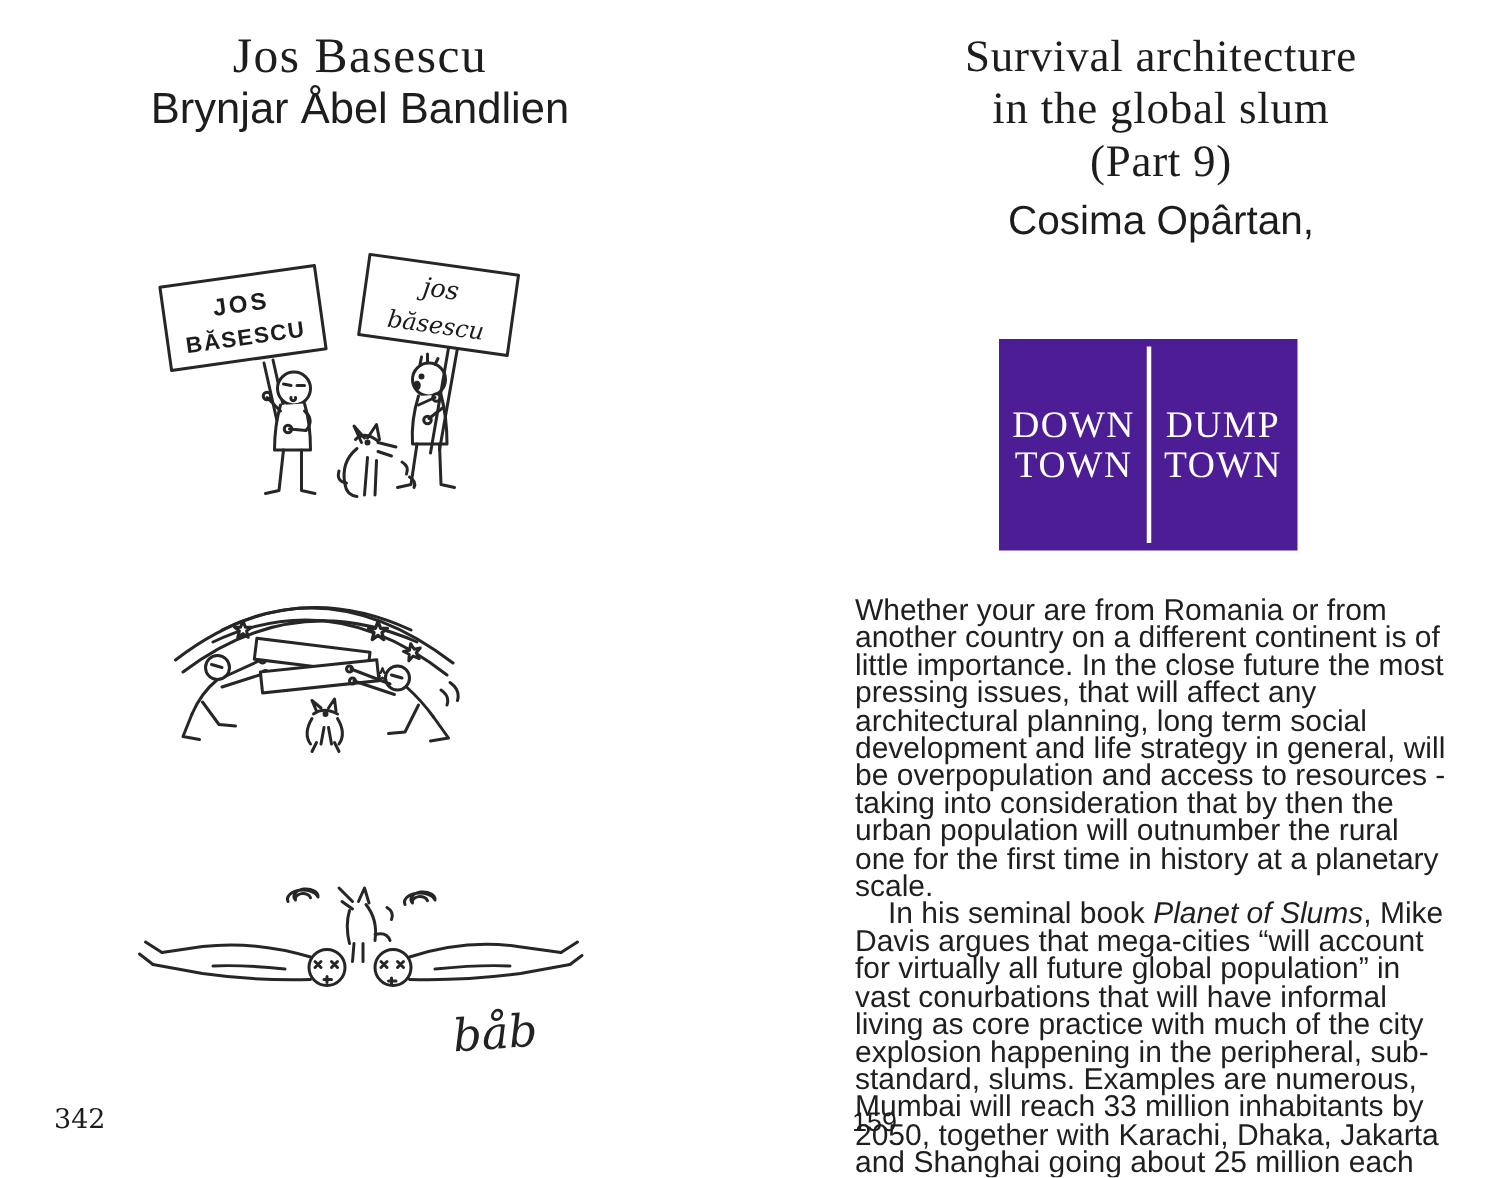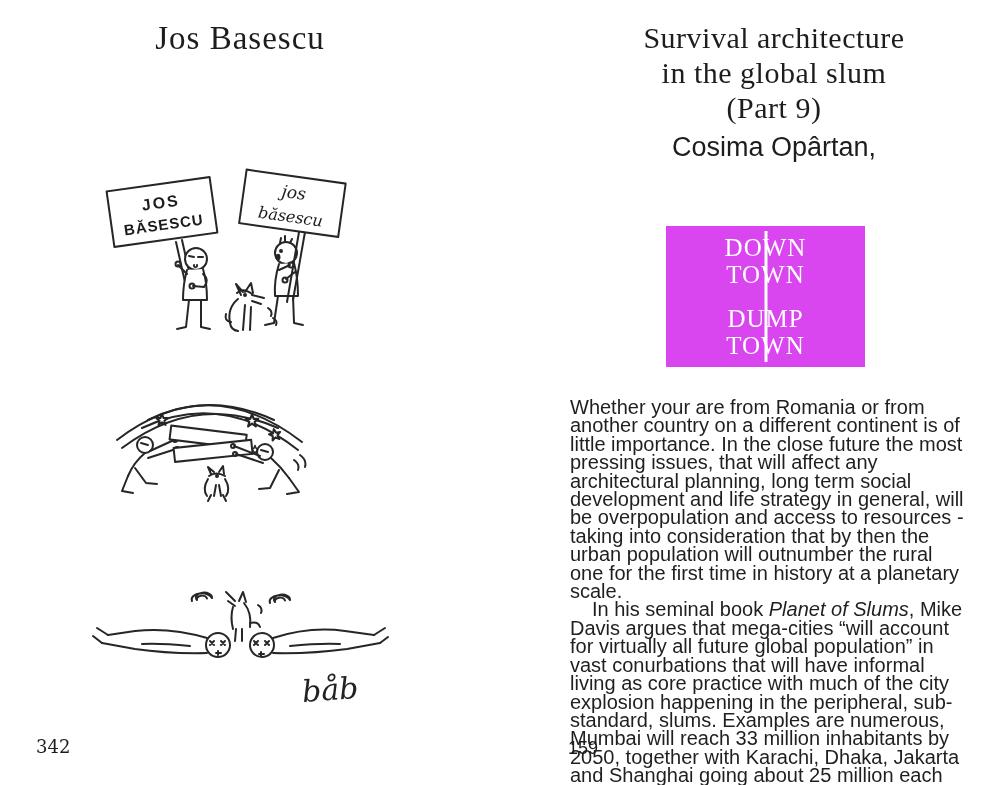--- a/index.html
+++ b/index.html
@@ -39,20 +39,21 @@
   .body-col p.indent{text-indent:22px;}
   .ital{font-style:italic;}
 </style>
 </head>
 <body>
 
 <div class="spread">
 
   <div class="abs left-head">
     <div class="serif-title">Jos Basescu</div>
+    <div class="sans-author">Brynjar Åbel Bandlien</div>
   </div>
 
   <svg class="abs" style="left:92px;top:166px" width="256" height="184" viewBox="0 0 256 184">
     <g class="cartoon">
 
       <g transform="rotate(-8 70 46)">
         <rect x="18" y="18" width="104" height="56" fill="#ffffff"></rect>
         <text class="sign-bold" x="70" y="42" font-size="16" letter-spacing="2" text-anchor="middle">JOS</text>
         <text class="sign-bold" x="70" y="64" font-size="15" letter-spacing="1" text-anchor="middle">BĂSESCU</text>
       </g>
@@ -198,21 +199,21 @@
 
   <div class="abs pagenum-left">342</div>
 
   <div class="abs right-head">
     <div class="r-title">Survival architecture</div>
     <div class="r-title">in the global slum</div>
     <div class="r-title">(Part 9)</div>
     <div class="r-author">Cosima Opârtan,</div>
   </div>
 
-  <div class="abs logo-box" id="logo-box" style="background: #d946ef; color: rgb(255, 255, 255); flex-direction: column;">
+  <div class="abs logo-box" id="logo-box" style="background: #4c1d95; color: rgb(255, 255, 255);">
     <div class="logo-half">
       <div class="logo-line">DOWN</div>
       <div class="logo-line">TOWN</div>
     </div>
     <div class="logo-divider" id="logo-divider" style="background: rgb(255, 255, 255);"></div>
     <div class="logo-half">
       <div class="logo-line">DUMP</div>
       <div class="logo-line">TOWN</div>
     </div>
   </div>

